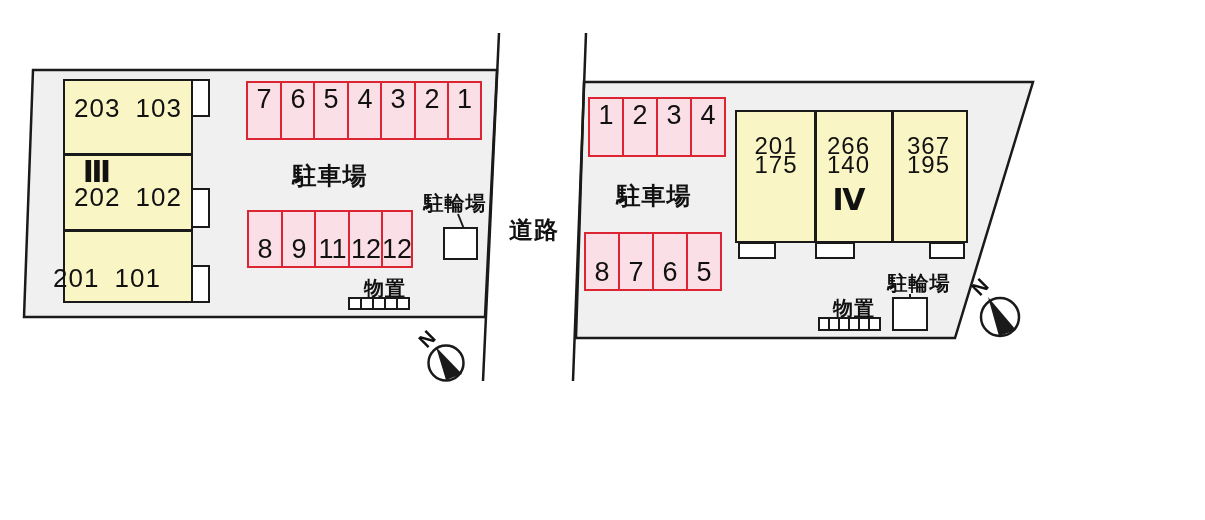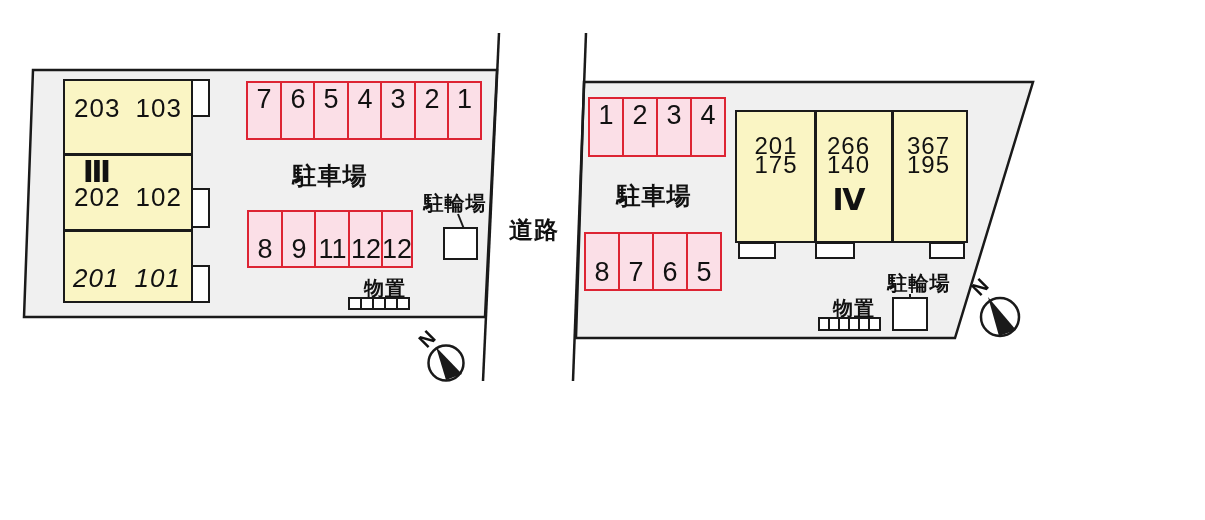--- a/index.html
+++ b/index.html
@@ -76,21 +76,21 @@
   <div class="abs porch" style="left:191px;top:188px;width:19px;height:40px;"></div>
   <div class="abs porch" style="left:191px;top:265px;width:19px;height:38px;"></div>
 
   <div class="abs building" style="left:63px;top:79px;width:130px;height:224px;">
     <div class="bdiv-h" style="top:72px;"></div>
     <div class="bdiv-h" style="top:148px;"></div>
   </div>
   <div class="abs unit-label" style="left:63px;top:93px;width:130px;">203 103</div>
   <div class="abs bname" style="left:79px;top:157px;width:36px;">Ⅲ</div>
   <div class="abs unit-label" style="left:63px;top:182px;width:130px;">202 102</div>
-  <div class="abs unit-label" style="left:71px;top:263px;width:112px;font-style:italic;">201 101</div>
+  <div class="abs unit-label" style="left:51px;top:263px;width:112px;">201 101</div>
 
   <div class="stall num-top" style="left:246px;top:81px;width:36px;height:59px;">7</div>
   <div class="stall num-top" style="left:280px;top:81px;width:36px;height:59px;">6</div>
   <div class="stall num-top" style="left:313px;top:81px;width:36px;height:59px;">5</div>
   <div class="stall num-top" style="left:347px;top:81px;width:36px;height:59px;">4</div>
   <div class="stall num-top" style="left:380px;top:81px;width:36px;height:59px;">3</div>
   <div class="stall num-top" style="left:414px;top:81px;width:36px;height:59px;">2</div>
   <div class="stall num-top" style="left:447px;top:81px;width:35px;height:59px;">1</div>
 
   <div class="stall num-bottom" style="left:247px;top:210px;width:36px;height:58px;">8</div>

